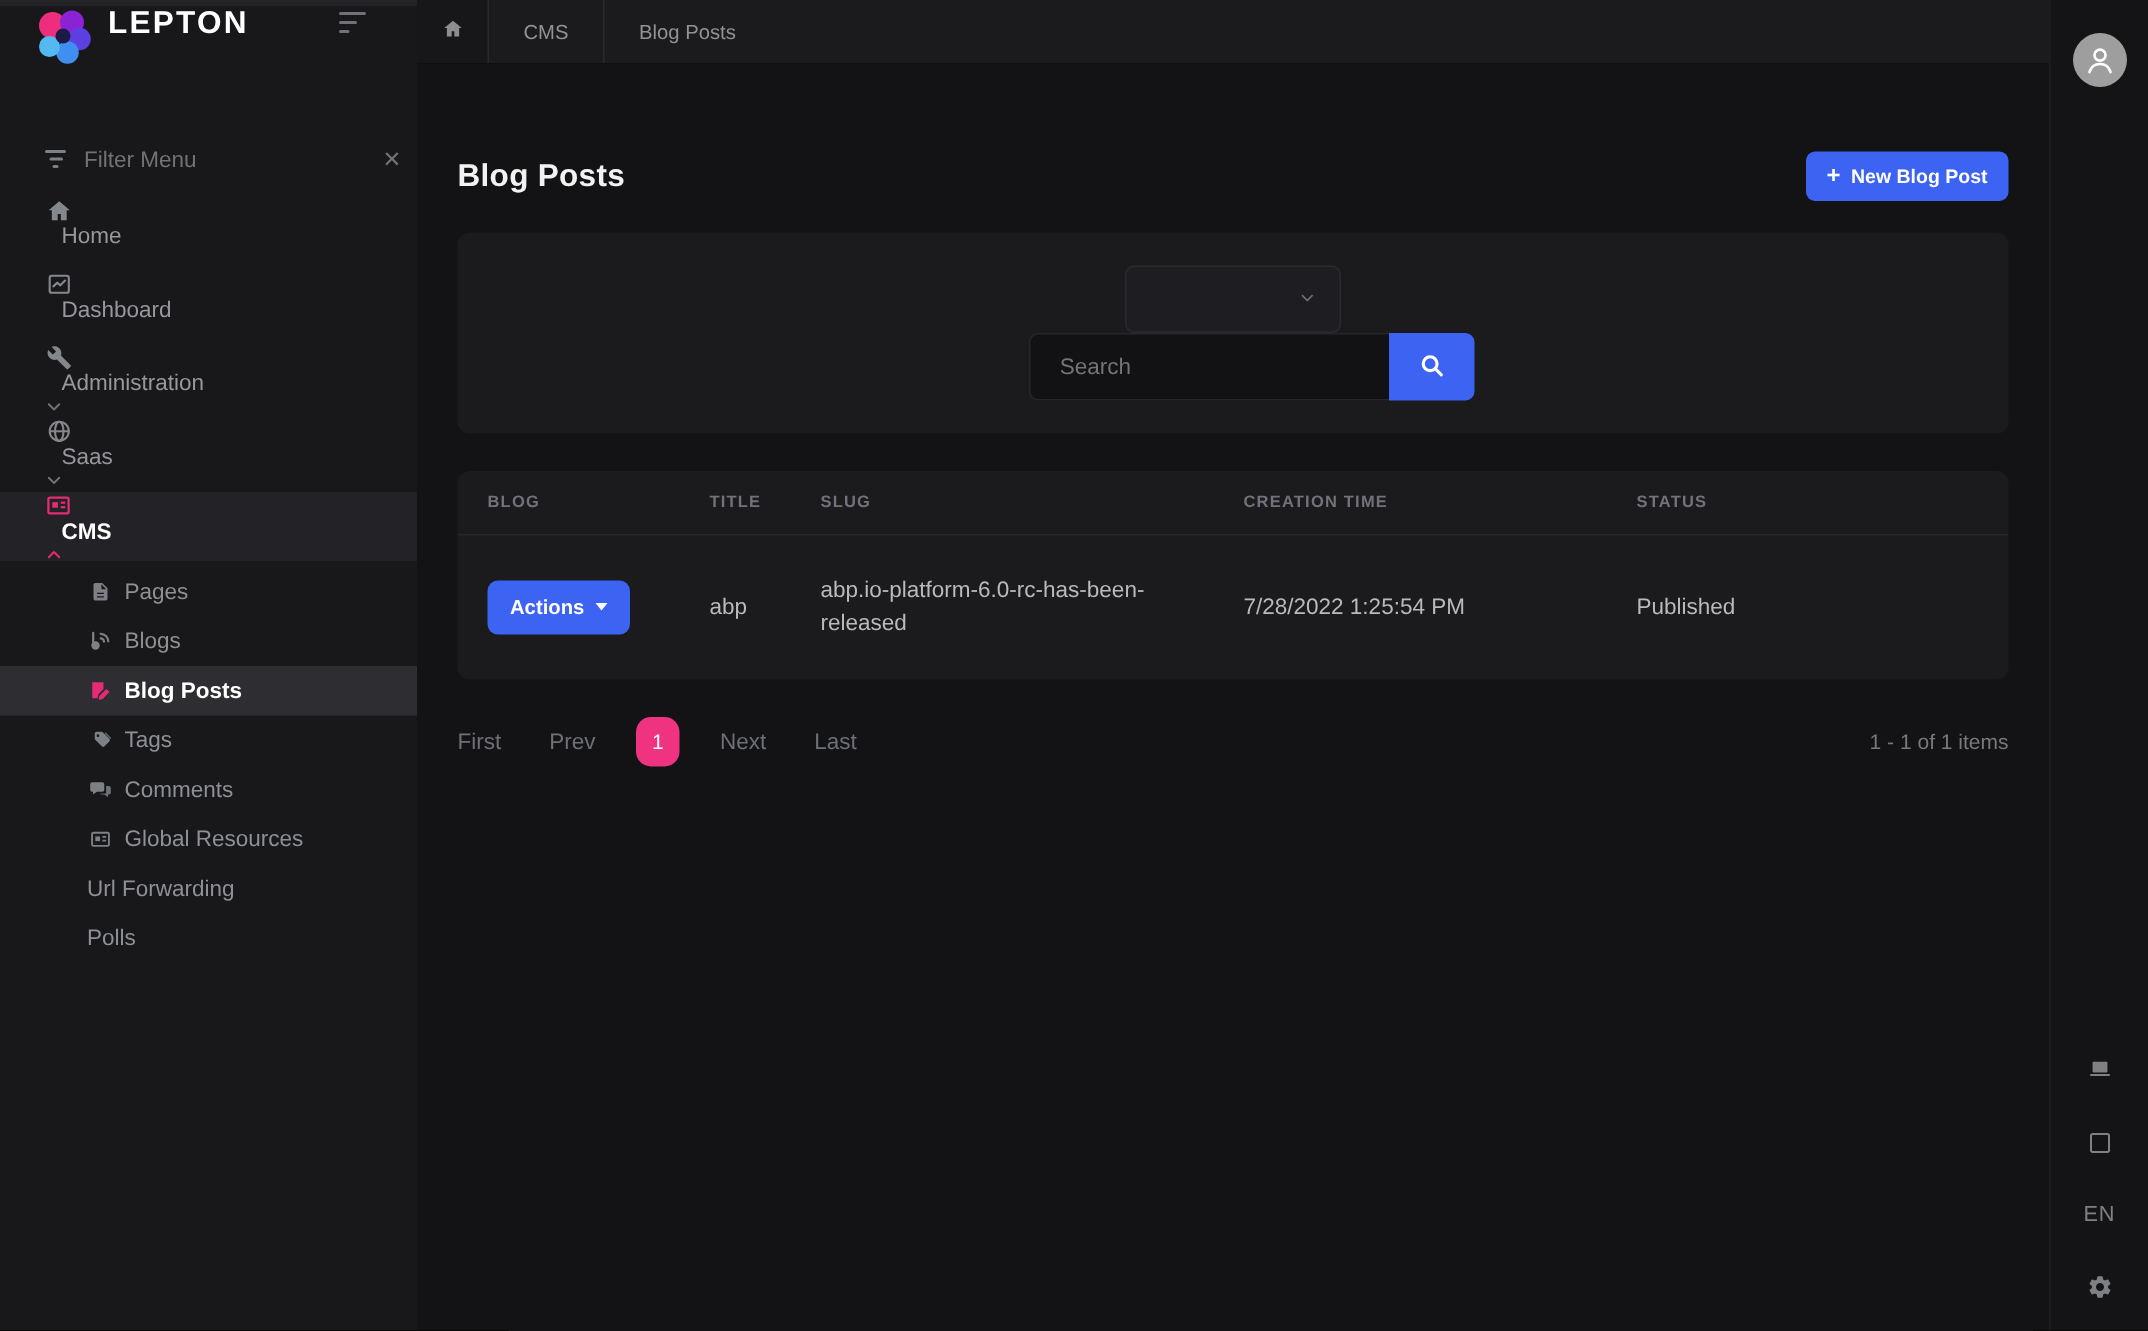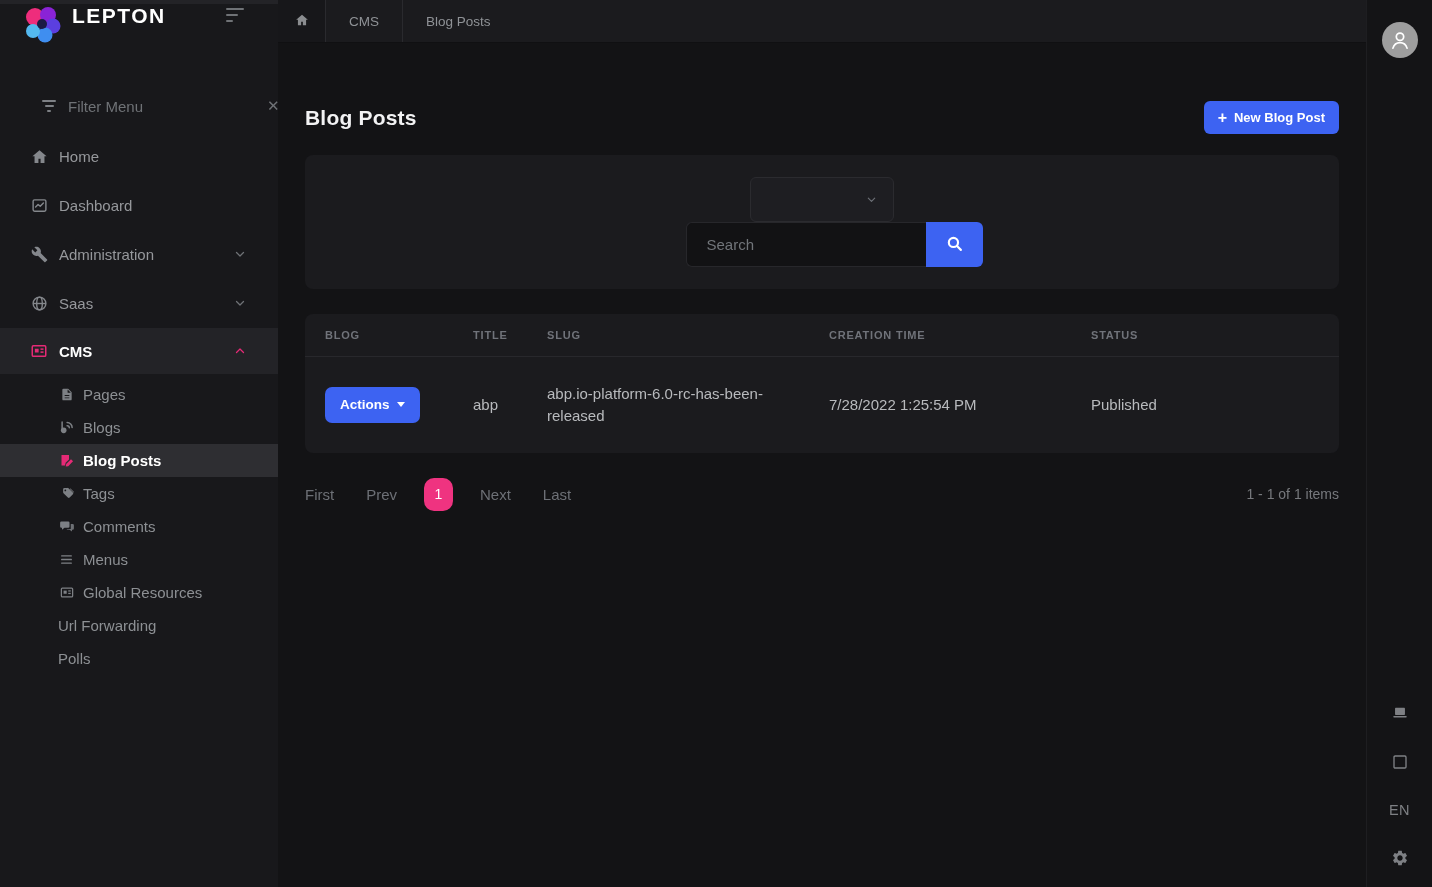--- a/index.html
+++ b/index.html
@@ -35,41 +35,41 @@
     flex: 1;
   }
   .collapse-icon { display: flex; flex-direction: column; gap: 4px; cursor: pointer; padding: 4px; }
   .collapse-icon span { display: block; height: 2px; background: #6f7276; border-radius: 1px; }
   .collapse-icon .b1 { width: 18px; } .collapse-icon .b2 { width: 12px; } .collapse-icon .b3 { width: 7px; }
 
   .filter-row {
     height: 44px; margin-top: 8px;
     display: flex; align-items: center;
     padding: 0 34px 0 30px;
-    margin-left: 12px;
   }
   .filter-bars { display: flex; flex-direction: column; gap: 3px; align-items: center; width: 18px; }
   .filter-bars span { display: block; height: 2px; background: #7d8085; border-radius: 1px; }
   .filter-bars .b1 { width: 14px; } .filter-bars .b2 { width: 9px; } .filter-bars .b3 { width: 4px; }
   .filter-input {
     flex: 1; margin-left: 12px;
     background: transparent; border: none; outline: none;
     color: #c3c5c7; font-size: 15px;
     font-family: "Liberation Sans", sans-serif;
   }
   .filter-input::placeholder { color: #6f7276; }
   .filter-close { color: #6f7276; font-size: 15px; cursor: pointer; }
 
   .nav { flex: 1; margin-top: 4px; }
   .nav-item {
     height: 49px;
-    display: flex; align-items: center;
+    display: flex; 
     padding: 0 32px 0 30px;
     color: #96989c;
     cursor: pointer;
+    flex-direction: column;
   }
   .nav-item .mi { width: 18px; display: flex; justify-content: center; color: #84878c; }
   .nav-item .mi svg { display: block; }
   .nav-item .label { margin-left: 11px; flex: 1; }
   .nav-item .chev { color: #6f7276; }
 
   .nav-item.parent-active {
     background: #232327; height: 46px; color: #ffffff; font-weight: bold;
   }
   .nav-item.parent-active .mi { color: #e52a76; }
@@ -383,30 +383,20 @@
         <div class="sub-item">
           <span class="mi">
             <svg width="16" height="15" viewBox="0 0 24 24" fill="currentColor">
                 <path d="M3 4h11a2 2 0 0 1 2 2v6a2 2 0 0 1-2 2H8l-4 3v-3H3a2 2 0 0 1-2-2V6a2 2 0 0 1 2-2z"></path>
                 <path d="M18 8h3a2 2 0 0 1 2 2v5a2 2 0 0 1-2 2h-1v3l-4-3h-3a2 2 0 0 1-1.6-.8L18 16z" opacity="0.85"></path>
               </svg>
           </span>
           <span class="label">Comments</span>
         </div>
 
-        <div class="sub-item">
-          <span class="mi">
-            <svg width="15" height="13" viewBox="0 0 24 24" fill="currentColor">
-                <rect x="2" y="4" width="20" height="2.6" rx="1"></rect>
-                <rect x="2" y="10.7" width="20" height="2.6" rx="1"></rect>
-                <rect x="2" y="17.4" width="20" height="2.6" rx="1"></rect>
-              </svg>
-          </span>
-          <span class="label">Menus</span>
-        </div>
 
         <div class="sub-item">
           <span class="mi">
             <svg width="16" height="15" viewBox="0 0 24 24" fill="none" stroke="currentColor" stroke-width="2">
                 <rect x="3" y="5" width="18" height="14" rx="1.5"></rect>
                 <rect x="6.5" y="9" width="5" height="5" fill="currentColor" stroke="none"></rect>
                 <line x1="14" y1="9.5" x2="18" y2="9.5"></line>
                 <line x1="14" y1="13.5" x2="18" y2="13.5"></line>
               </svg>
           </span>

